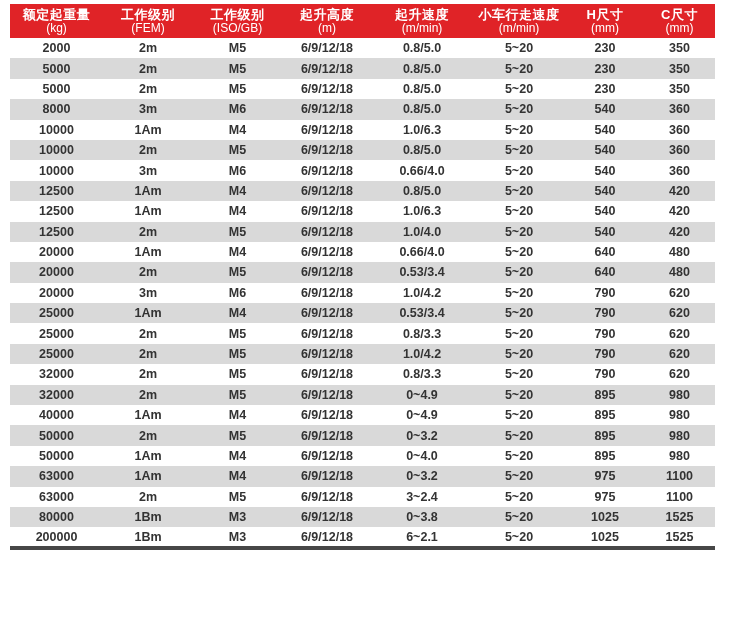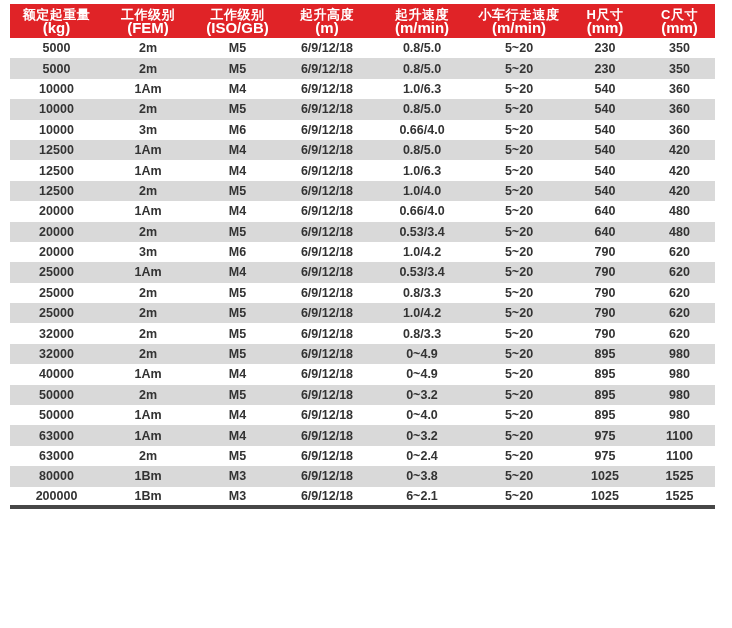--- a/index.html
+++ b/index.html
@@ -42,23 +42,23 @@
     text-align: center;
   }
   .h-title {
     display: block;
     font-size: 13px;
     line-height: 15px;
     letter-spacing: 0.5px;
   }
   .h-unit {
     display: block;
-    font-size: 15px;
+    font-size: 12px;
     line-height: 12px;
-    font-weight: bold;
+    font-weight: normal;
   }
   table.spec-table tbody td {
     height: 20.4px;
     padding: 0;
     text-align: center;
     vertical-align: middle;
     font-size: 12.5px;
     font-weight: bold;
     color: var(--cell-text);
     background: var(--row-bg);
@@ -114,38 +114,58 @@
           <span class="h-unit">(mm)</span>
         </th>
         <th>
           <span class="h-title">C尺寸</span>
           <span class="h-unit">(mm)</span>
         </th>
       </tr>
     </thead>
     <tbody id="spec-tbody">
         <tr>
-          <td>5000</td>
+          <td>2000</td>
           <td>2m</td>
           <td>M5</td>
           <td>6/9/12/18</td>
           <td>0.8/5.0</td>
           <td>5~20</td>
           <td>230</td>
           <td>350</td>
         </tr>
         <tr>
           <td>5000</td>
           <td>2m</td>
           <td>M5</td>
           <td>6/9/12/18</td>
           <td>0.8/5.0</td>
           <td>5~20</td>
           <td>230</td>
           <td>350</td>
+        </tr>
+        <tr>
+          <td>5000</td>
+          <td>2m</td>
+          <td>M5</td>
+          <td>6/9/12/18</td>
+          <td>0.8/5.0</td>
+          <td>5~20</td>
+          <td>230</td>
+          <td>350</td>
+        </tr>
+        <tr>
+          <td>8000</td>
+          <td>3m</td>
+          <td>M6</td>
+          <td>6/9/12/18</td>
+          <td>0.8/5.0</td>
+          <td>5~20</td>
+          <td>540</td>
+          <td>360</td>
         </tr>
         <tr>
           <td>10000</td>
           <td>1Am</td>
           <td>M4</td>
           <td>6/9/12/18</td>
           <td>1.0/6.3</td>
           <td>5~20</td>
           <td>540</td>
           <td>360</td>
@@ -318,21 +338,21 @@
           <td>0~3.2</td>
           <td>5~20</td>
           <td>975</td>
           <td>1100</td>
         </tr>
         <tr>
           <td>63000</td>
           <td>2m</td>
           <td>M5</td>
           <td>6/9/12/18</td>
-          <td>0~2.4</td>
+          <td>3~2.4</td>
           <td>5~20</td>
           <td>975</td>
           <td>1100</td>
         </tr>
         <tr>
           <td>80000</td>
           <td>1Bm</td>
           <td>M3</td>
           <td>6/9/12/18</td>
           <td>0~3.8</td>

